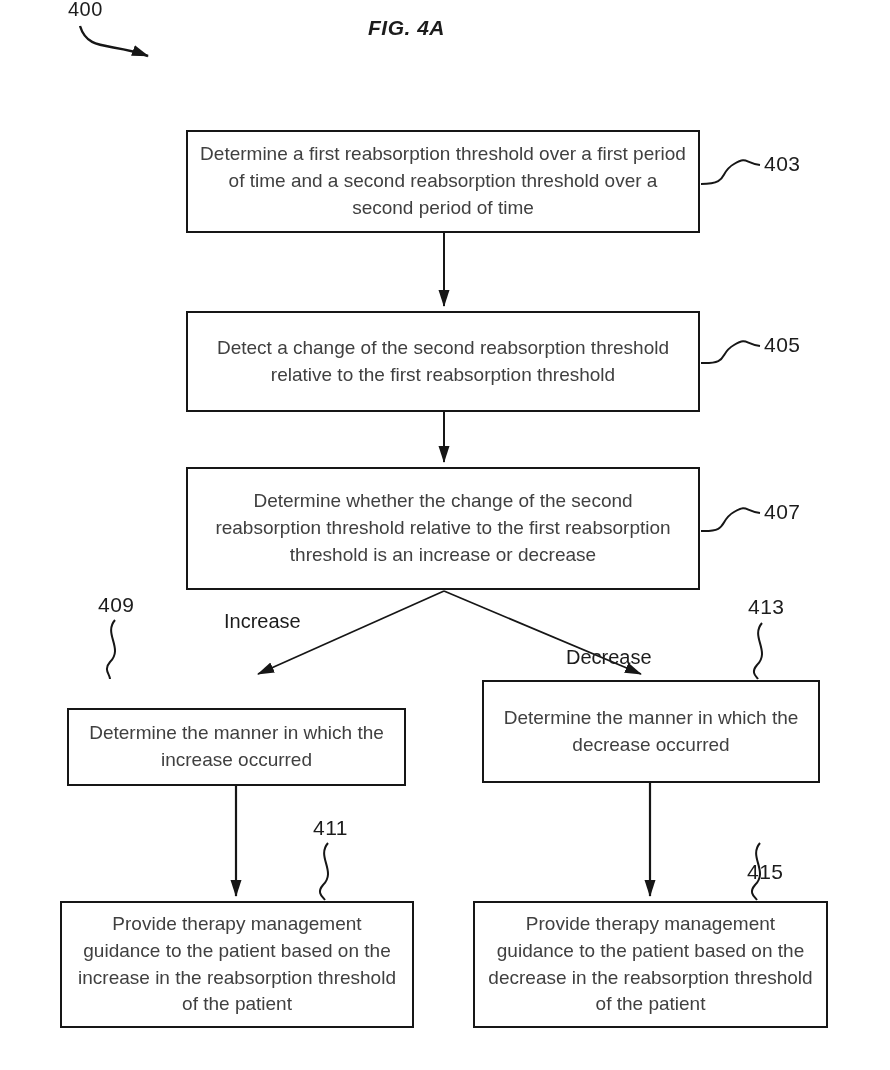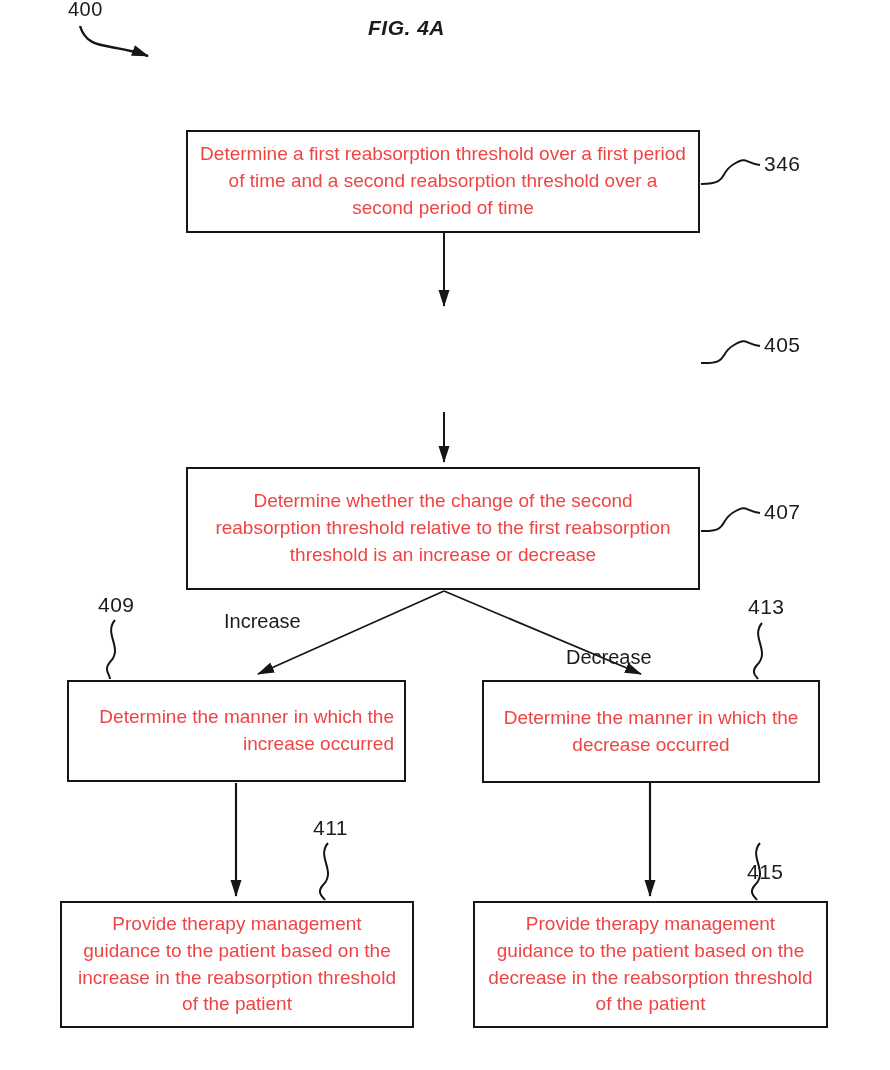--- a/index.html
+++ b/index.html
@@ -29,26 +29,26 @@
     border: 2px solid #161616;
     background: #ffffff;
     display: flex;
     align-items: center;
     justify-content: center;
     text-align: center;
     font-size: 19px;
     line-height: 1.42;
     padding: 7px 10px;
     box-sizing: border-box;
-    color: #ef4444;
+    color: #404040;
   }
   .box-403 { left: 186px; top: 130px; width: 514px; height: 103px; }
   .box-405 { left: 186px; top: 311px; width: 514px; height: 101px; }
   .box-407 { left: 186px; top: 467px; width: 514px; height: 123px; }
-  .box-409 { left: 67px;  top: 680px; width: 339px; height: 102px; text-align: right; }
+  .box-409 { left: 67px;  top: 708px; width: 339px; height: 78px; }
   .box-413 { left: 482px; top: 680px; width: 338px; height: 103px; }
   .box-411 { left: 60px;  top: 901px; width: 354px; height: 127px; }
   .box-415 { left: 473px; top: 901px; width: 355px; height: 127px; }
 
   .ref-label {
     position: absolute;
     font-size: 21px;
     color: #1c1c1c;
     letter-spacing: 0.5px;
   }
@@ -109,37 +109,40 @@
     <path d="M 328 843 C 316 857, 337 871, 323 885 C 316 893, 323 897, 325 900" fill="none" stroke="#161616" stroke-width="2"></path>
     <path d="M 760 843 C 748 857, 769 871, 755 885 C 748 893, 755 897, 757 900" fill="none" stroke="#161616" stroke-width="2"></path>
   </svg>
 
   <div class="fig-title">FIG. 4A</div>
   <div class="ref-label ref-400">400</div>
 
   <div class="flow-box box-403">
     <span>Determine a first reabsorption threshold over a first period of time and a second reabsorption threshold over a second period of time</span>
   </div>
+  <div class="flow-box box-405">
+    <span>Detect a change of the second reabsorption threshold relative to the first reabsorption threshold</span>
+  </div>
   <div class="flow-box box-407">
     <span>Determine whether the change of the second reabsorption threshold relative to the first reabsorption threshold is an increase or decrease</span>
   </div>
   <div class="flow-box box-409">
     <span>Determine the manner in which the increase occurred</span>
   </div>
   <div class="flow-box box-413">
     <span>Determine the manner in which the decrease occurred</span>
   </div>
   <div class="flow-box box-411">
     <span>Provide therapy management guidance to the patient based on the increase in the reabsorption threshold of the patient</span>
   </div>
   <div class="flow-box box-415">
     <span>Provide therapy management guidance to the patient based on the decrease in the reabsorption threshold of the patient</span>
   </div>
 
-  <div class="ref-label ref-403">346</div>
+  <div class="ref-label ref-403">403</div>
   <div class="ref-label ref-405">405</div>
   <div class="ref-label ref-407">407</div>
   <div class="ref-label ref-409">409</div>
   <div class="ref-label ref-413">413</div>
   <div class="ref-label ref-411">411</div>
   <div class="ref-label ref-415">415</div>
 
   <div class="branch-label label-increase">Increase</div>
   <div class="branch-label label-decrease">Decrease</div>
 

